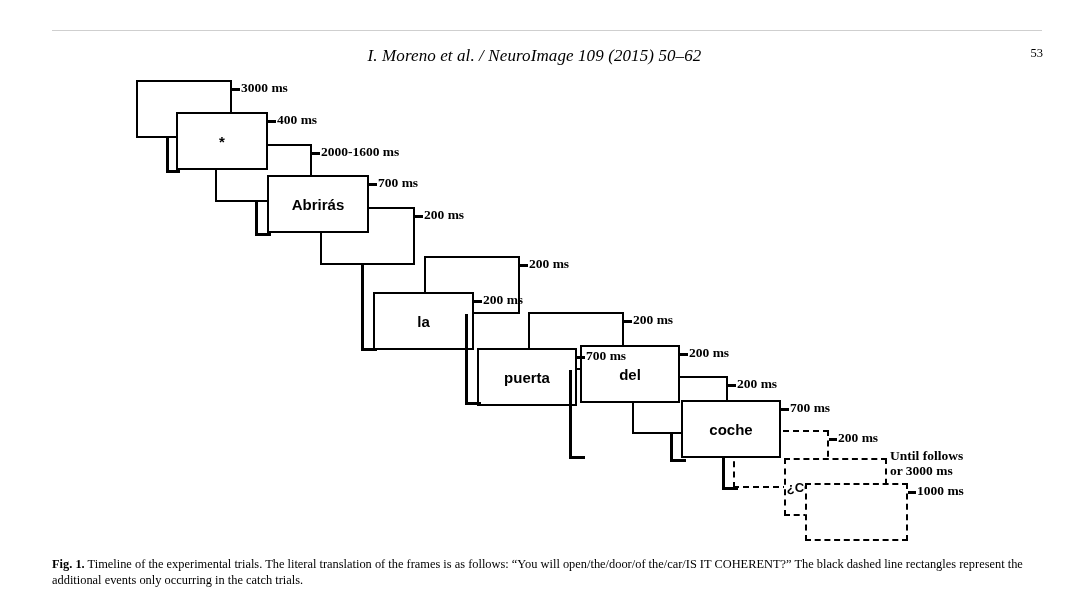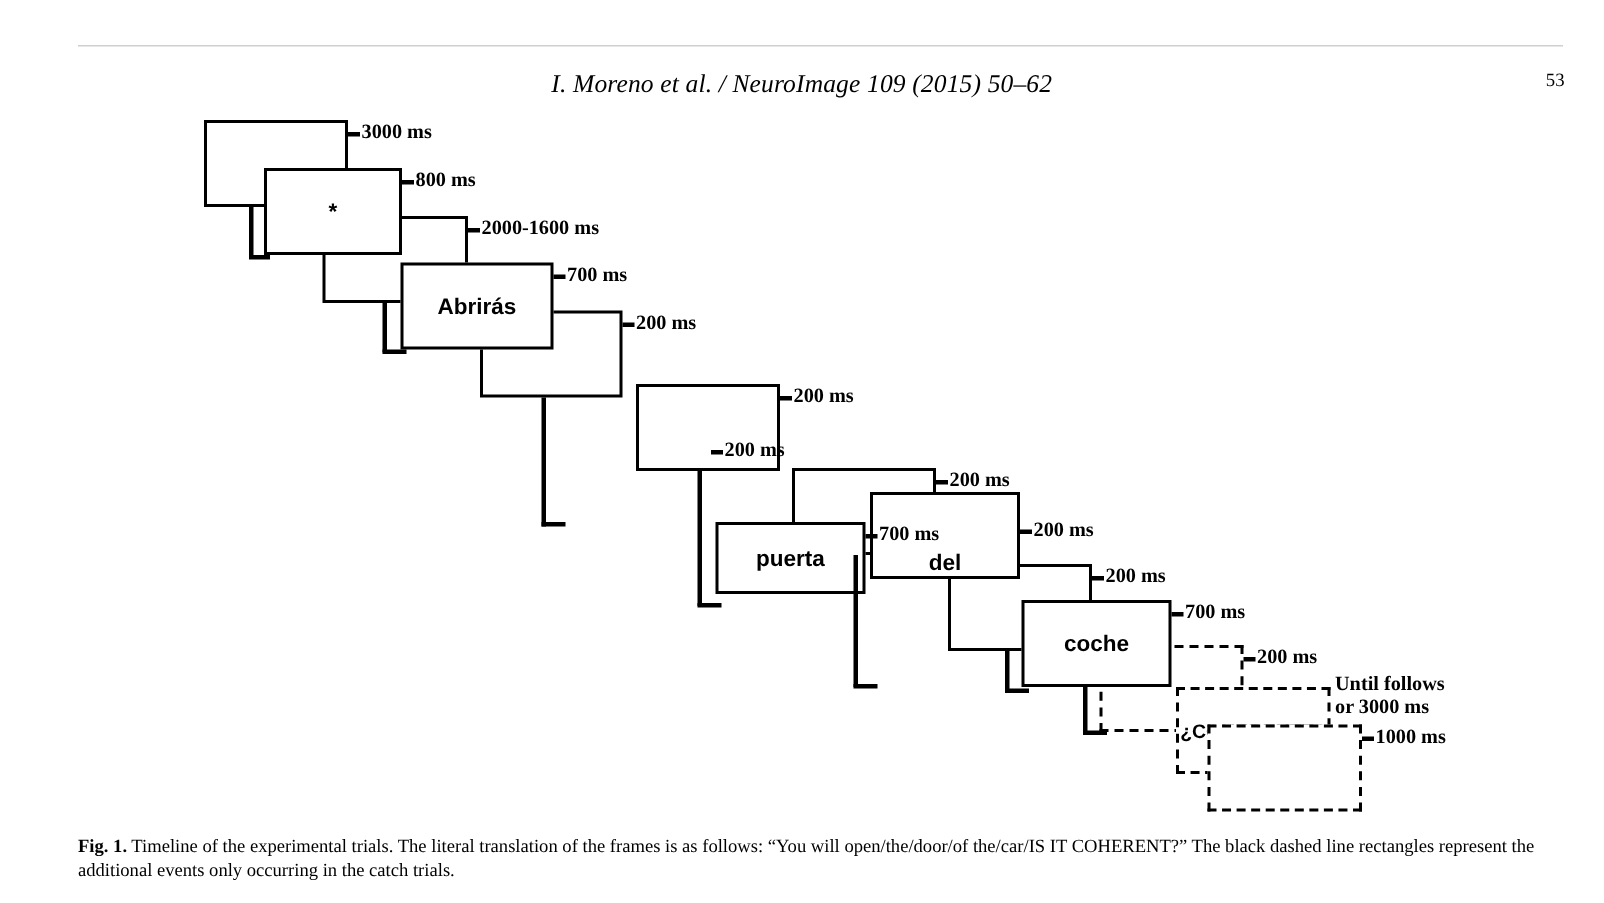--- a/index.html
+++ b/index.html
@@ -146,21 +146,21 @@
   <div class="frame blank" style="left:136px; top:10px; width:96px; height:58px;">
     <span></span>
   </div>
   <div class="lead" style="left:232px; top:18px; width:8px;"></div>
   <div class="dur" style="left:241px; top:10px;">3000 ms</div>
 
   <div class="frame" style="left:176px; top:42px; width:92px; height:58px;">
     <span>*</span>
   </div>
   <div class="lead" style="left:268px; top:50px; width:8px;"></div>
-  <div class="dur" style="left:277px; top:42px;">800 ms</div>
+  <div class="dur" style="left:277px; top:42px;">400 ms</div>
 
   <div class="elbow-v" style="left:166px; top:68px; height:34px;"></div>
   <div class="elbow-h" style="left:166px; top:100px; width:14px;"></div>
 
   <div class="frame blank" style="left:215px; top:74px; width:97px; height:58px;">
     <span></span>
   </div>
   <div class="lead" style="left:312px; top:82px; width:8px;"></div>
   <div class="dur" style="left:321px; top:74px;">2000-1600 ms</div>
 
@@ -171,47 +171,50 @@
   <div class="dur" style="left:378px; top:105px;">700 ms</div>
   <div class="elbow-v" style="left:255px; top:132px; height:33px;"></div>
   <div class="elbow-h" style="left:255px; top:163px; width:16px;"></div>
 
   <div class="frame blank" style="left:320px; top:137px; width:95px; height:58px;">
     <span></span>
   </div>
   <div class="lead" style="left:415px; top:145px; width:8px;"></div>
   <div class="dur" style="left:424px; top:137px;">200 ms</div>
 
+  <div class="frame" style="left:373px; top:222px; width:101px; height:58px;">
+    <span>la</span>
+  </div>
 
   <div class="lead" style="left:474px; top:230px; width:8px;"></div>
   <div class="dur" style="left:483px; top:222px;">200 ms</div>
   <div class="elbow-v" style="left:361px; top:195px; height:86px;"></div>
   <div class="elbow-h" style="left:361px; top:278px; width:16px;"></div>
 
   <div class="frame blank" style="left:424px; top:186px; width:96px; height:58px;">
     <span></span>
   </div>
   <div class="lead" style="left:520px; top:194px; width:8px;"></div>
   <div class="dur" style="left:529px; top:186px;">200 ms</div>
 
-  <div class="frame" style="left:477px; top:278px; width:100px; height:48px;">
+  <div class="frame" style="left:477px; top:278px; width:100px; height:58px;">
     <span>puerta</span>
   </div>
   <div class="lead" style="left:577px; top:286px; width:8px;"></div>
   <div class="dur" style="left:586px; top:278px;">700 ms</div>
   <div class="elbow-v" style="left:465px; top:244px; height:90px;"></div>
   <div class="elbow-h" style="left:465px; top:332px; width:16px;"></div>
 
   <div class="frame blank" style="left:528px; top:242px; width:96px; height:58px;">
     <span></span>
   </div>
   <div class="lead" style="left:624px; top:250px; width:8px;"></div>
   <div class="dur" style="left:633px; top:242px;">200 ms</div>
 
-  <div class="frame" style="left:580px; top:258px; width:100px; height:58px;align-items:flex-end;">
+  <div class="frame" style="left:580px; top:275px; width:100px; height:58px;">
     <span>del</span>
   </div>
   <div class="lead" style="left:680px; top:283px; width:8px;"></div>
   <div class="dur" style="left:689px; top:275px;">200 ms</div>
 
   <div class="frame blank" style="left:632px; top:306px; width:96px; height:58px;">
     <span></span>
   </div>
   <div class="lead" style="left:728px; top:314px; width:8px;"></div>
   <div class="dur" style="left:737px; top:306px;">200 ms</div>

